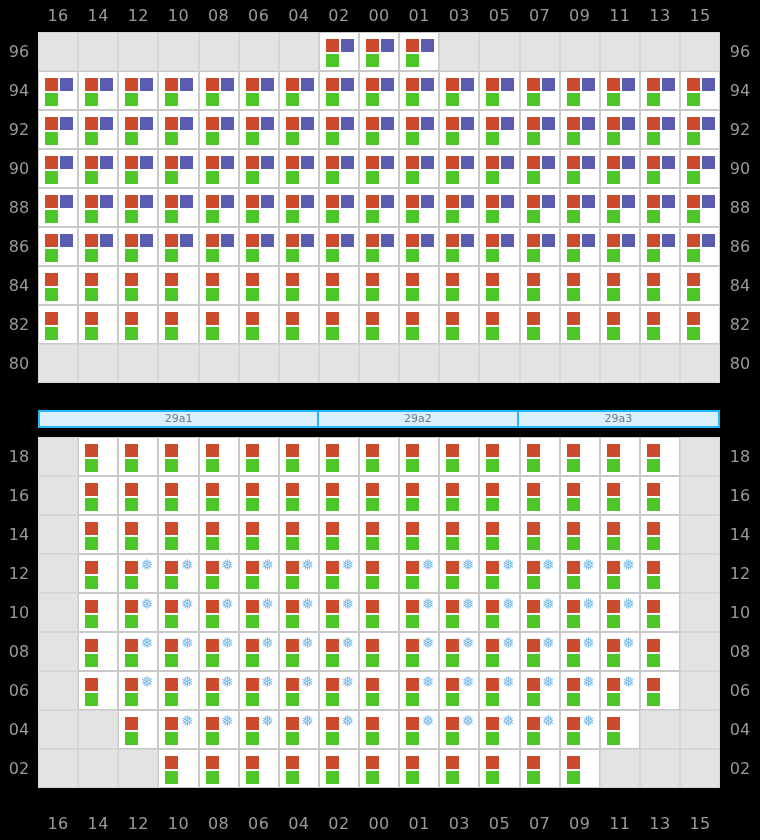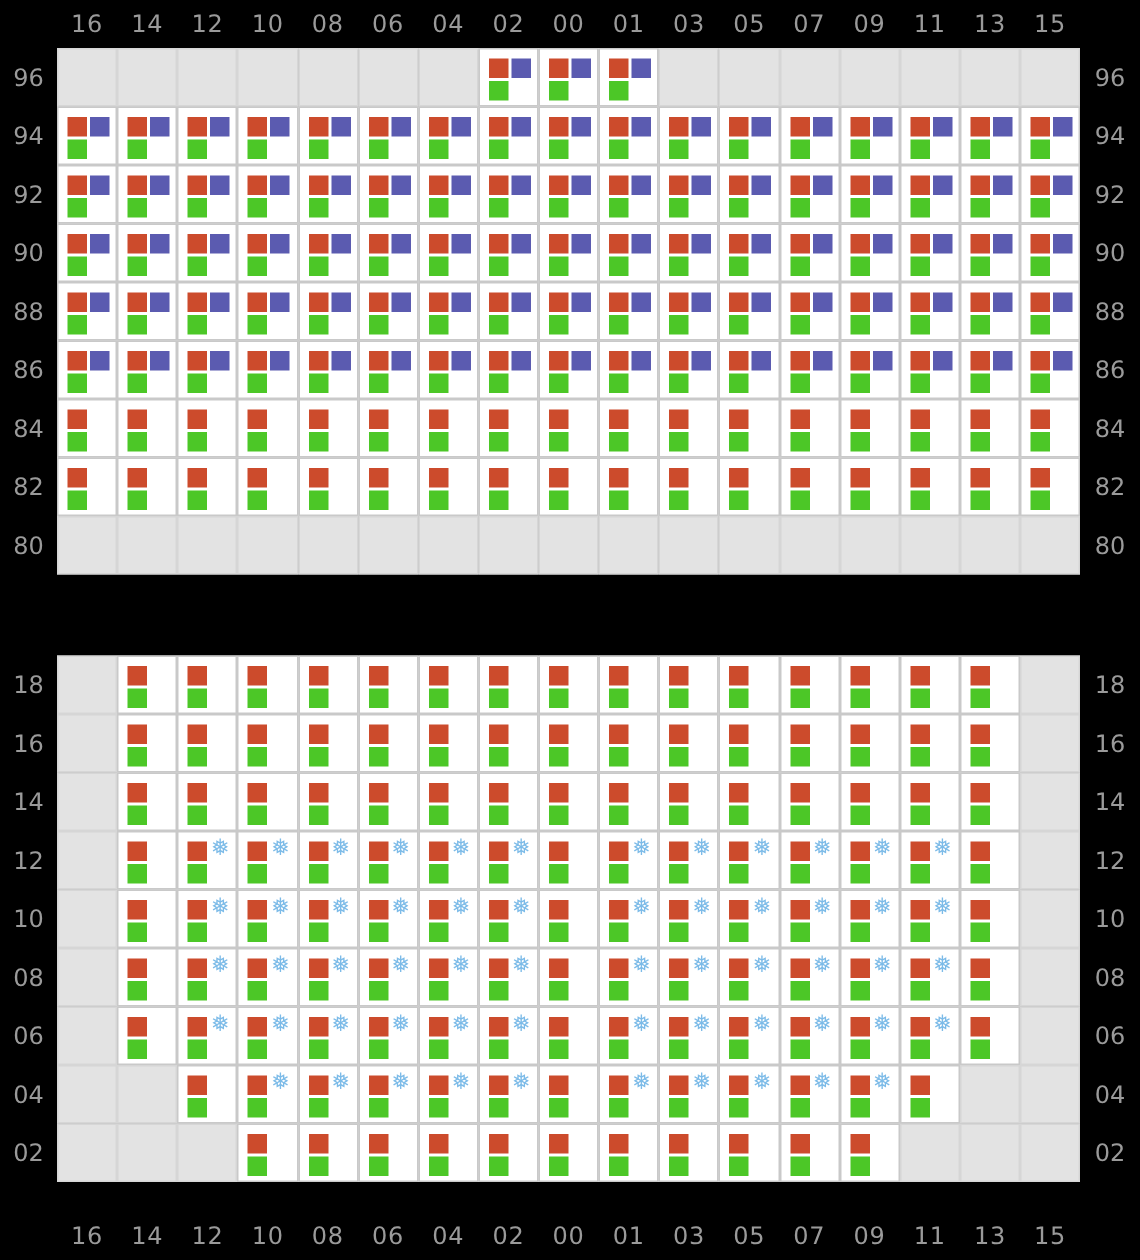--- a/index.html
+++ b/index.html
@@ -1877,20 +1877,25 @@
       <div class="row-label left" style="top: 238.5px;">86</div>
       <div class="row-label right" style="top: 238.5px;">86</div>
       <div class="row-label left" style="top: 277.5px;">84</div>
       <div class="row-label right" style="top: 277.5px;">84</div>
       <div class="row-label left" style="top: 316.5px;">82</div>
       <div class="row-label right" style="top: 316.5px;">82</div>
       <div class="row-label left" style="top: 355.5px;">80</div>
       <div class="row-label right" style="top: 355.5px;">80</div>
     </div>
 
+  <div class="band-wrap" id="segment-band" style="top: 410px;">
+      <div class="band-seg" style="flex: 0 0 41.1765%;">29a1</div>
+      <div class="band-seg" style="flex: 0 0 29.4118%;">29a2</div>
+      <div class="band-seg" style="flex: 0 0 29.4118%;">29a3</div>
+    </div>
 
   <div class="panel" id="bottom-panel" style="top: 437px;">
       <div class="grid-row">
         <div class="cell empty" style="height: 39px;"></div>
         <div class="cell" style="height: 39px;">
           <div class="quad">
             <div class="q">
               <div class="sq red"></div>
             </div>
             <div class="q"></div>

